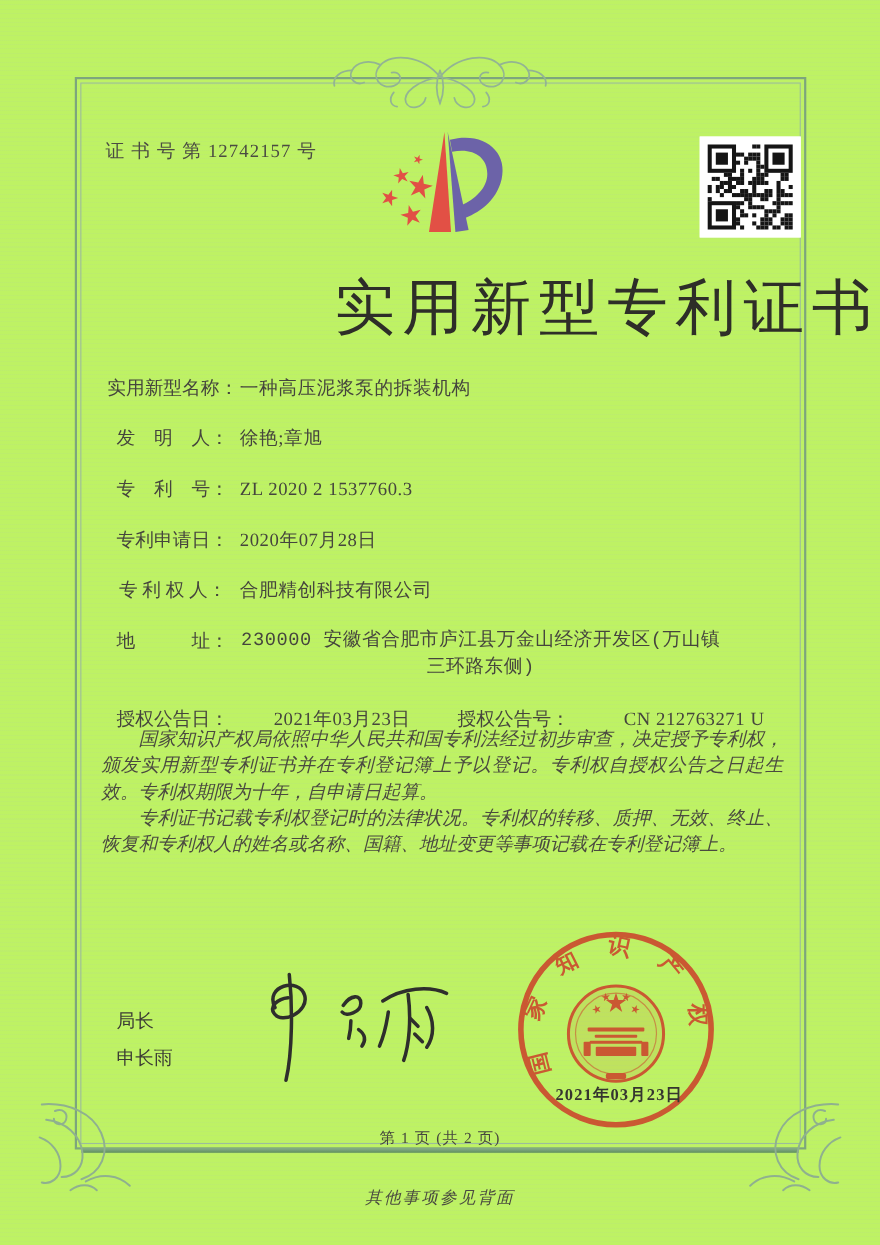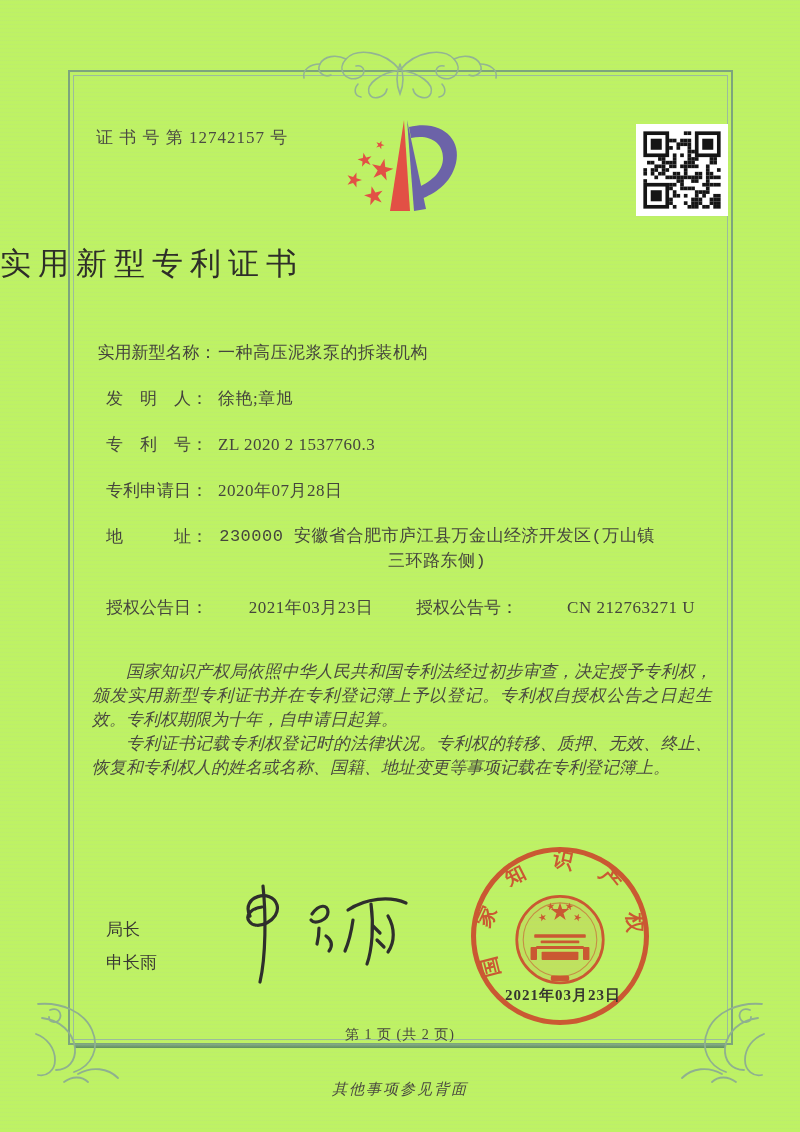--- a/index.html
+++ b/index.html
@@ -29,22 +29,22 @@
   .flourish-bl{left:30px;top:998px;}
   .flourish-br{left:675px;top:998px;}
 
   .cert-no{
     position:absolute;left:96px;top:126px;
     font-size:17px;letter-spacing:1px;color:#4b4b43;
   }
   .logo{position:absolute;left:336px;top:114px;}
   .qr{position:absolute;left:636px;top:124px;width:92px;height:92px;background:#fff;}
   .doc-title{
-    position:absolute;left:0;right:0;top:243px;text-align:left;
-    font-size:31px;letter-spacing:7px;color:#2e2e28;font-weight:500;
+    position:absolute;left:0;right:0;top:243px;text-align:right;
+    font-size:55px;letter-spacing:7px;color:#2e2e28;font-weight:500;
   }
 
   .fields{position:absolute;left:96px;top:340px;width:560px;font-size:17px;color:#45453d;}
   .frow{display:flex;line-height:25px;margin-bottom:21px;}
   .flabel{width:122px;flex:0 0 122px;white-space:pre;text-align:center;}
   .fvalue{letter-spacing:0.5px;text-align:center;}
   .fvalue.addr{width:438px;font-family:Liberation Mono, monospace;}
   .frow.double .fvalue{width:186px;flex:0 0 186px;}
   .frow.double .flabel2{width:122px;flex:0 0 122px;margin-left:12px;white-space:pre;}
 
@@ -310,20 +310,24 @@
     </div>
     <div class="frow">
       <span class="flabel">专　利　号：</span>
       <span class="fvalue">ZL 2020 2 1537760.3</span>
     </div>
     <div class="frow">
       <span class="flabel">专利申请日：</span>
       <span class="fvalue">2020年07月28日</span>
     </div>
     <div class="frow">
+      <span class="flabel">专 利 权 人：</span>
+      <span class="fvalue">合肥精创科技有限公司</span>
+    </div>
+    <div class="frow">
       <span class="flabel">地　　　址：</span>
       <span class="fvalue addr">230000 安徽省合肥市庐江县万金山经济开发区(万山镇三环路东侧)</span>
     </div>
     <div class="frow double">
       <span class="flabel">授权公告日：</span>
       <span class="fvalue">2021年03月23日</span>
       <span class="flabel2">授权公告号：</span>
       <span class="fvalue">CN 212763271 U</span>
     </div>
   </div>

